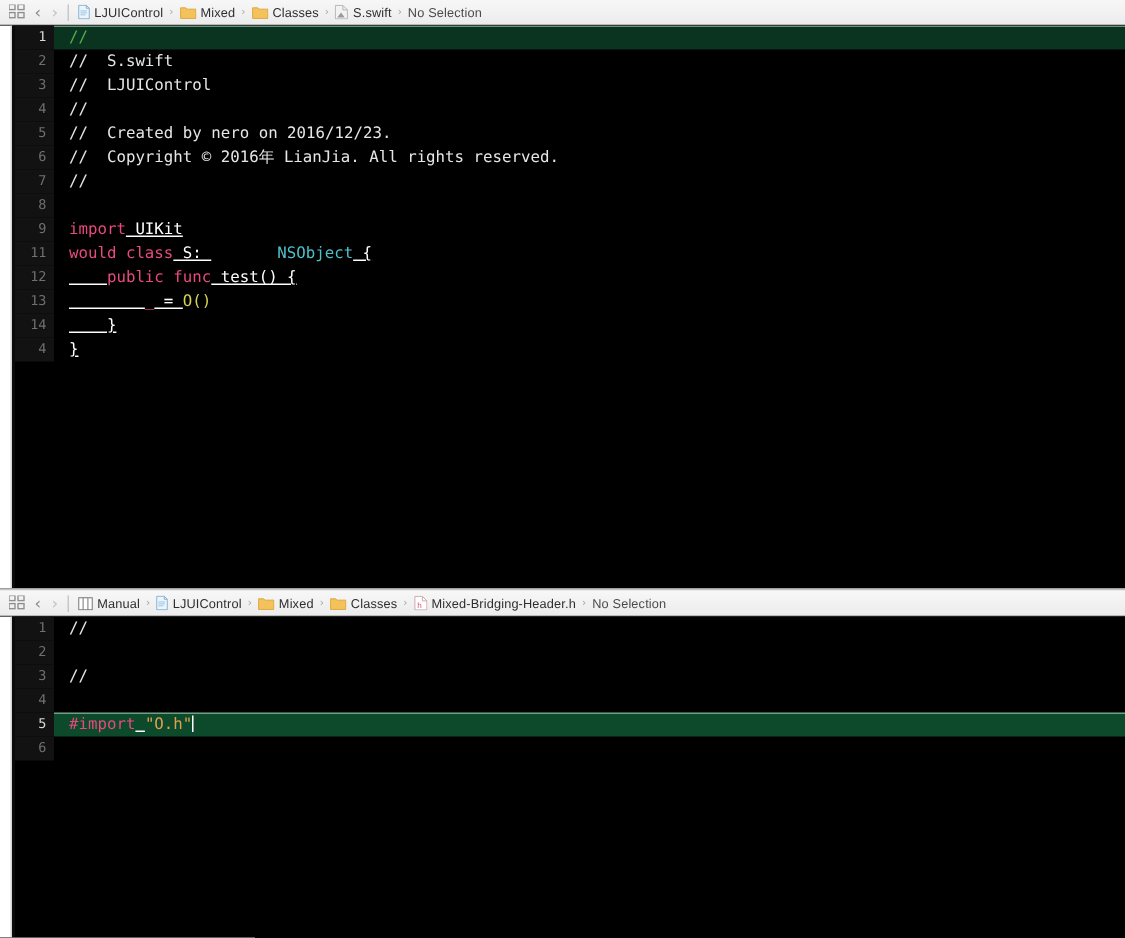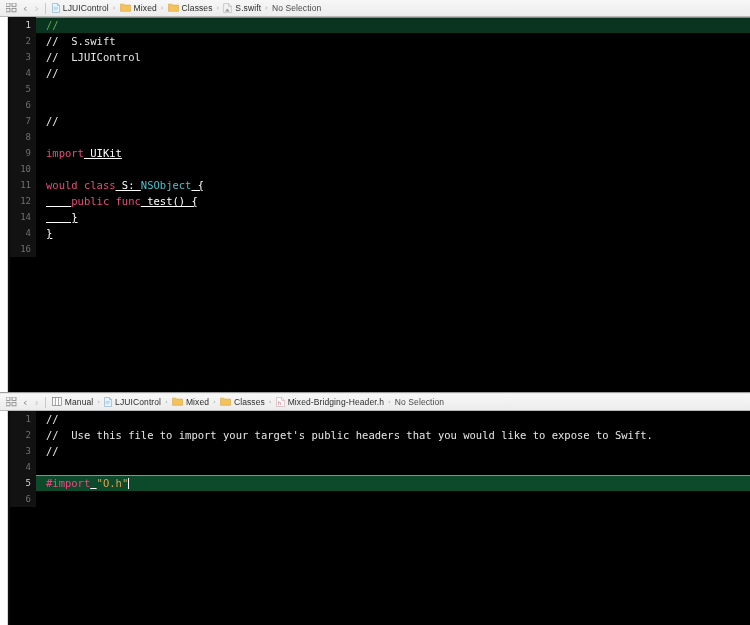--- a/index.html
+++ b/index.html
@@ -68,21 +68,21 @@
     flex: 0 0 auto;
   }
   .jb-crumbs {
     display: flex;
     align-items: center;
     flex: 1 1 auto;
     min-width: 0;
   }
   .crumb {
     display: flex;
-    align-items: flex-start;
+    align-items: flex-end;
     gap: 3px;
     padding: 0 1px;
     flex: 0 0 auto;
   }
   .crumb-label {
     font-size: 8.5px;
     color: #2d2d2d;
     letter-spacing: 0.1px;
   }
   .crumb-label.muted { color: #4a4a4a; }
@@ -184,21 +184,21 @@
     font-family: "DejaVu Sans Mono", monospace;
     font-size: 10.5px;
     line-height: 16px;
     color: #e8e8e8;
   }
 
   
   .tok-cmt { color: #52b04a; }
   .tok-cmt-white { color: #e6e6e6; }
   .tok-kw  { color: #e8497f; }
-  .tok-type{ color: #4fc1c9; }
+  .tok-type{ color: #4fc1c9; margin-left: 44px; }
   .tok-num { color: #d7d44f; }
   .tok-str { color: #e0a14d; }
   .tok-pre { color: #e8497f; }
   .tok-plain { color: #f2f2f2; }
   .tok-id { color: #ffffff; text-decoration: underline; }
 
   .caret {
     display: inline-block;
     width: 1px;
     height: 11px;
@@ -299,31 +299,30 @@
 
   <div class="editor top">
     <div class="rail"></div>
     <div class="rail-shadow"></div>
     <div class="codewrap">
       <div class="lines" id="top-lines">
           <div class="row cur-dim"><div class="hl"></div><div class="hl-edge-top"></div><div class="gutter active">1</div><div class="code"><span class="tok-cmt">//</span></div></div>
           <div class="row"><div class="gutter">2</div><div class="code"><span class="tok-cmt-white">//  S.swift</span></div></div>
           <div class="row"><div class="gutter">3</div><div class="code"><span class="tok-cmt-white">//  LJUIControl</span></div></div>
           <div class="row"><div class="gutter">4</div><div class="code"><span class="tok-cmt-white">//</span></div></div>
-          <div class="row"><div class="gutter">5</div></div>
-          <div class="row"><div class="gutter">6</div></div>
+          <div class="row"><div class="gutter">5</div><div class="code"><span class="tok-cmt-white">//  Created by nero on 2016/12/23.</span></div></div>
+          <div class="row"><div class="gutter">6</div><div class="code"><span class="tok-cmt-white">//  Copyright © 2016年 LianJia. All rights reserved.</span></div></div>
           <div class="row"><div class="gutter">7</div><div class="code"><span class="tok-cmt-white">//</span></div></div>
           <div class="row"><div class="gutter">8</div><div class="code"><span class="tok-plain"></span></div></div>
           <div class="row"><div class="gutter">9</div><div class="code"><span class="tok-kw">import</span><span class="tok-id"> UIKit</span></div></div>
-          <div class="row"><div class="gutter">10</div><div class="code"><span class="tok-plain"></span></div></div>
           <div class="row"><div class="gutter">11</div><div class="code"><span class="tok-kw">would class</span><span class="tok-id"> S: </span><span class="tok-type">NSObject</span><span class="tok-id"> {</span></div></div>
           <div class="row"><div class="gutter">12</div><div class="code"><span class="tok-id">    </span><span class="tok-kw">public func</span><span class="tok-id"> test() {</span></div></div>
+          <div class="row"><div class="gutter">13</div><div class="code"><span class="tok-id">        </span><span class="tok-kw">_</span><span class="tok-id"> = </span><span class="tok-num">O()</span></div></div>
           <div class="row"><div class="gutter">14</div><div class="code"><span class="tok-id">    }</span></div></div>
           <div class="row"><div class="gutter">4</div><div class="code"><span class="tok-id">}</span></div></div>
-          <div class="row"><div class="gutter">16</div><div class="code"><span class="tok-plain"></span></div></div>
         </div>
     </div>
   </div>
 
   <div class="pane-divider"></div>
 
   <div class="jumpbar">
     <div class="jb-left">
       <span>
         <svg class="jb-grid" viewBox="0 0 11 10">
@@ -398,21 +397,21 @@
         </span>
       </div>
   </div>
 
   <div class="editor bottom">
     <div class="rail"></div>
     <div class="rail-shadow"></div>
     <div class="codewrap">
       <div class="lines" id="bottom-lines">
           <div class="row"><div class="gutter">1</div><div class="code"><span class="tok-cmt-white">//</span></div></div>
-          <div class="row"><div class="gutter">2</div><div class="code"><span class="tok-cmt-white">//  Use this file to import your target's public headers that you would like to expose to Swift.</span></div></div>
+          <div class="row"><div class="gutter">2</div></div>
           <div class="row"><div class="gutter">3</div><div class="code"><span class="tok-cmt-white">//</span></div></div>
           <div class="row"><div class="gutter">4</div><div class="code"><span class="tok-plain"></span></div></div>
           <div class="row cur-bright"><div class="hl"></div><div class="hl-edge-top"></div><div class="gutter active">5</div><div class="code"><span class="tok-pre">#import</span><span class="tok-id"> </span><span class="tok-str">"O.h"</span><span class="caret"></span></div></div>
           <div class="row"><div class="gutter">6</div><div class="code"><span class="tok-plain"></span></div></div>
         </div>
     </div>
   </div>
 
 </div>
 

